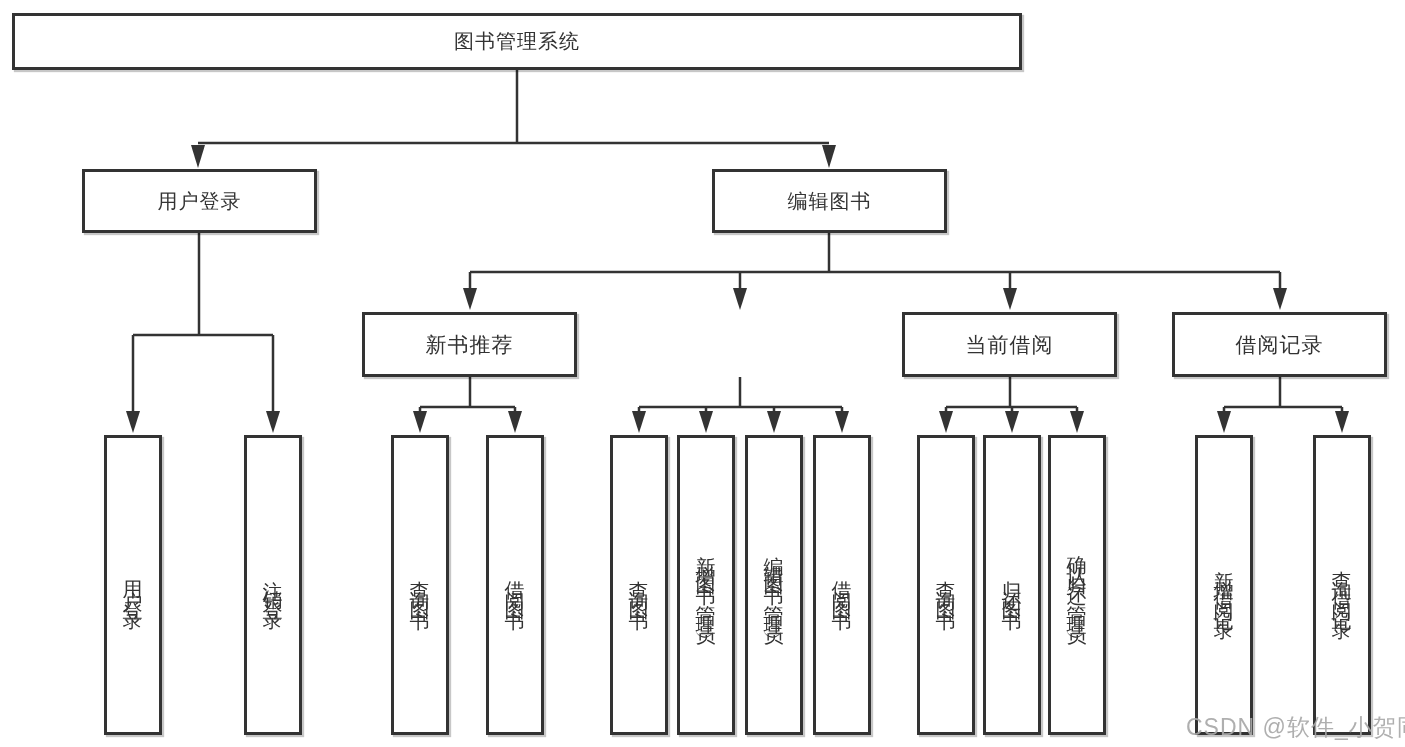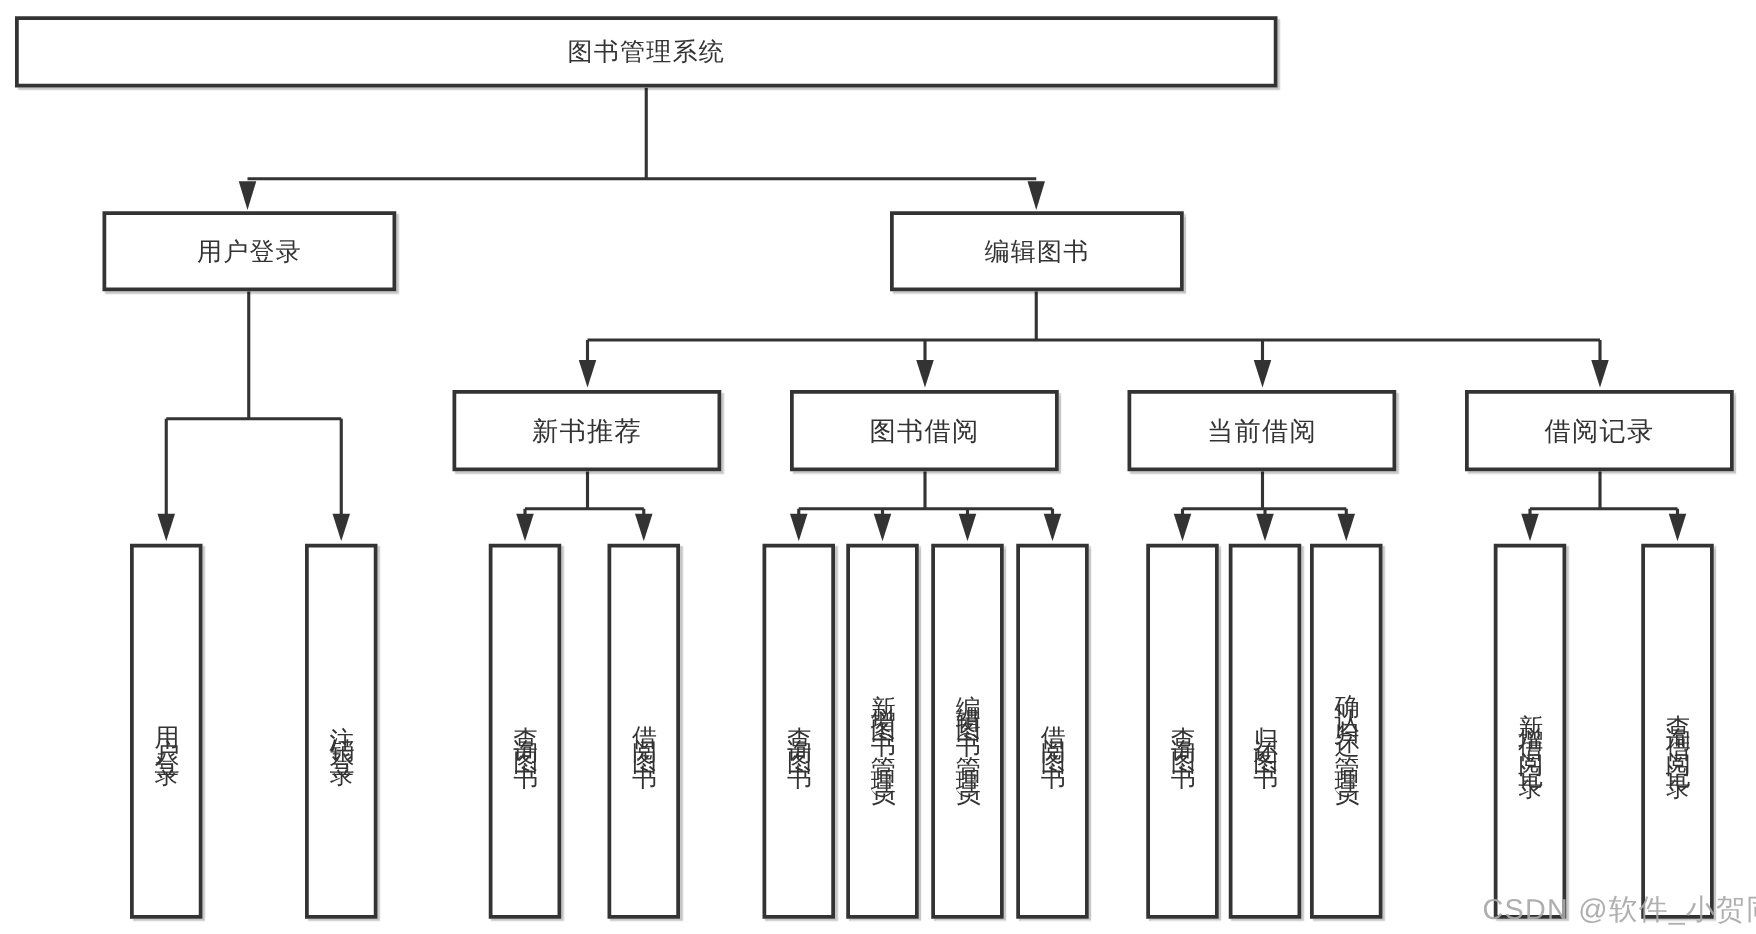--- a/index.html
+++ b/index.html
@@ -107,21 +107,20 @@
       <polygon points="1335,411 1349,411 1342,433"></polygon>
     </g>
   </svg>
 
   <div class="node hbox root-box">图书管理系统</div>
 
   <div class="node hbox lvl2" style="left:82px;">用户登录</div>
   <div class="node hbox lvl2" style="left:712px;">编辑图书</div>
 
   <div class="node hbox lvl3" style="left:362px;">新书推荐</div>
-  <div class="node hbox lvl3" style="left:632px;">图书借阅</div>
   <div class="node hbox lvl3" style="left:902px;">当前借阅</div>
   <div class="node hbox lvl3" style="left:1172px;">借阅记录</div>
 
   <div class="node vbox" style="left:104px;">用户登录</div>
   <div class="node vbox" style="left:244px;">注销登录</div>
 
   <div class="node vbox" style="left:391px;">查询图书</div>
   <div class="node vbox" style="left:486px;">借阅图书</div>
 
   <div class="node vbox" style="left:610px;">查询图书</div>

